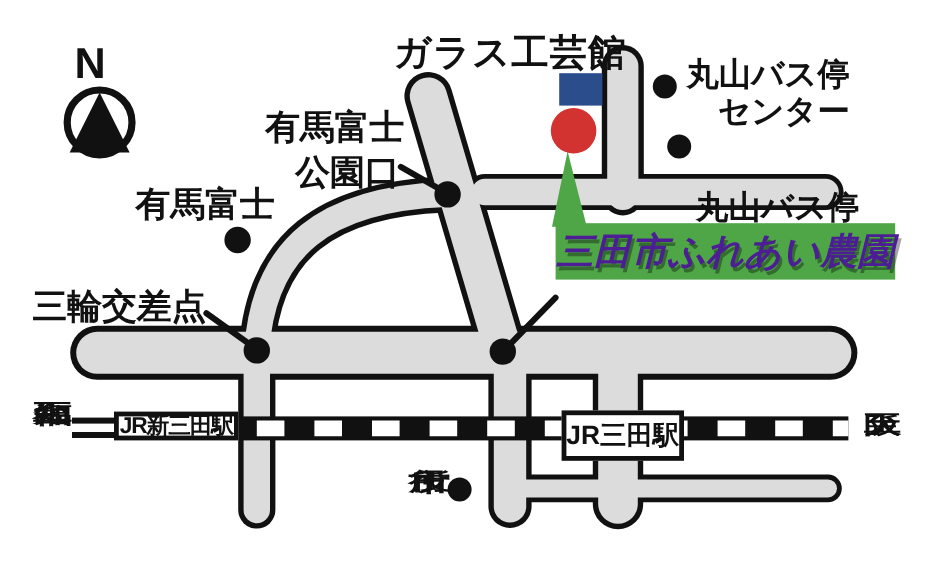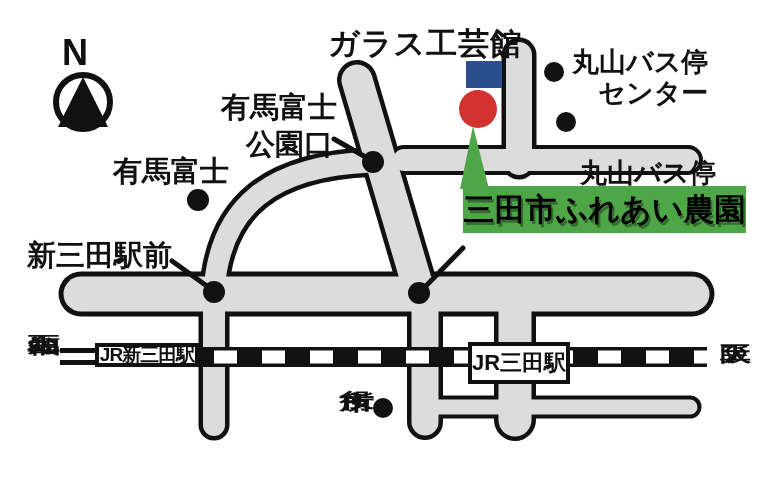--- a/index.html
+++ b/index.html
@@ -21,24 +21,25 @@
   .marker-blue{fill:var(--glass-hall-blue);}
   .pointer-green{fill:var(--banner-green);}
   
   .lbl{position:absolute;white-space:nowrap;font-weight:600;color:#111;}
   .vert{writing-mode:vertical-rl;text-orientation:upright;transform-origin:top left;}
   .station{
     position:absolute;background:#fff;border:4px solid #111;box-sizing:border-box;
     display:flex;align-items:center;justify-content:center;font-weight:700;white-space:nowrap;
   }
   .banner{
-    position:absolute;background:var(--banner-green);color:#000000;
+    position:absolute;background:var(--banner-green);color:#4c1d95;
     display:flex;align-items:center;justify-content:center;
     font-size:31px;font-weight:800;white-space:nowrap;
     text-shadow:2px 3px 0 rgba(0,0,0,.35);
+    font-style:italic;
   }
   .compass-n{position:absolute;font-weight:800;}
 </style>
 </head>
 <body>
 
 <div id="map">
 
   <svg id="roadsvg" viewBox="0 0 779 480">
 
@@ -108,21 +109,21 @@
 
   <div class="lbl" style="left:221px;top:89px;width:112px;text-align:right;font-size:29px;line-height:37px;">
     <div>有馬富士</div>
     <div>公園口</div>
   </div>
 
   <div class="lbl" style="left:113px;top:153px;font-size:29px;line-height:37px;">
     <div>有馬富士</div>
   </div>
 
-  <div class="lbl" style="left:27px;top:236px;font-size:29px;">新三田駅前</div>
+  <div class="lbl" style="left:27px;top:236px;font-size:29px;">三輪交差点</div>
 
 
   <div class="lbl vert" style="left:333px;top:375px;font-size:35px;transform:scale(1,.57);">市役所</div>
 
   <div class="lbl vert" style="left:21px;top:320px;font-size:33px;transform:scale(1,.58);">至福知山</div>
   <div class="lbl vert" style="left:714px;top:329px;font-size:31px;transform:scale(1,.61);">至大阪</div>
 
   <div class="station" style="left:95px;top:343px;width:104px;height:24px;font-size:19px;letter-spacing:-1px;">JR新三田駅</div>
   <div class="station" style="left:468px;top:342px;width:102px;height:42px;font-size:22px;">JR三田駅</div>
 

